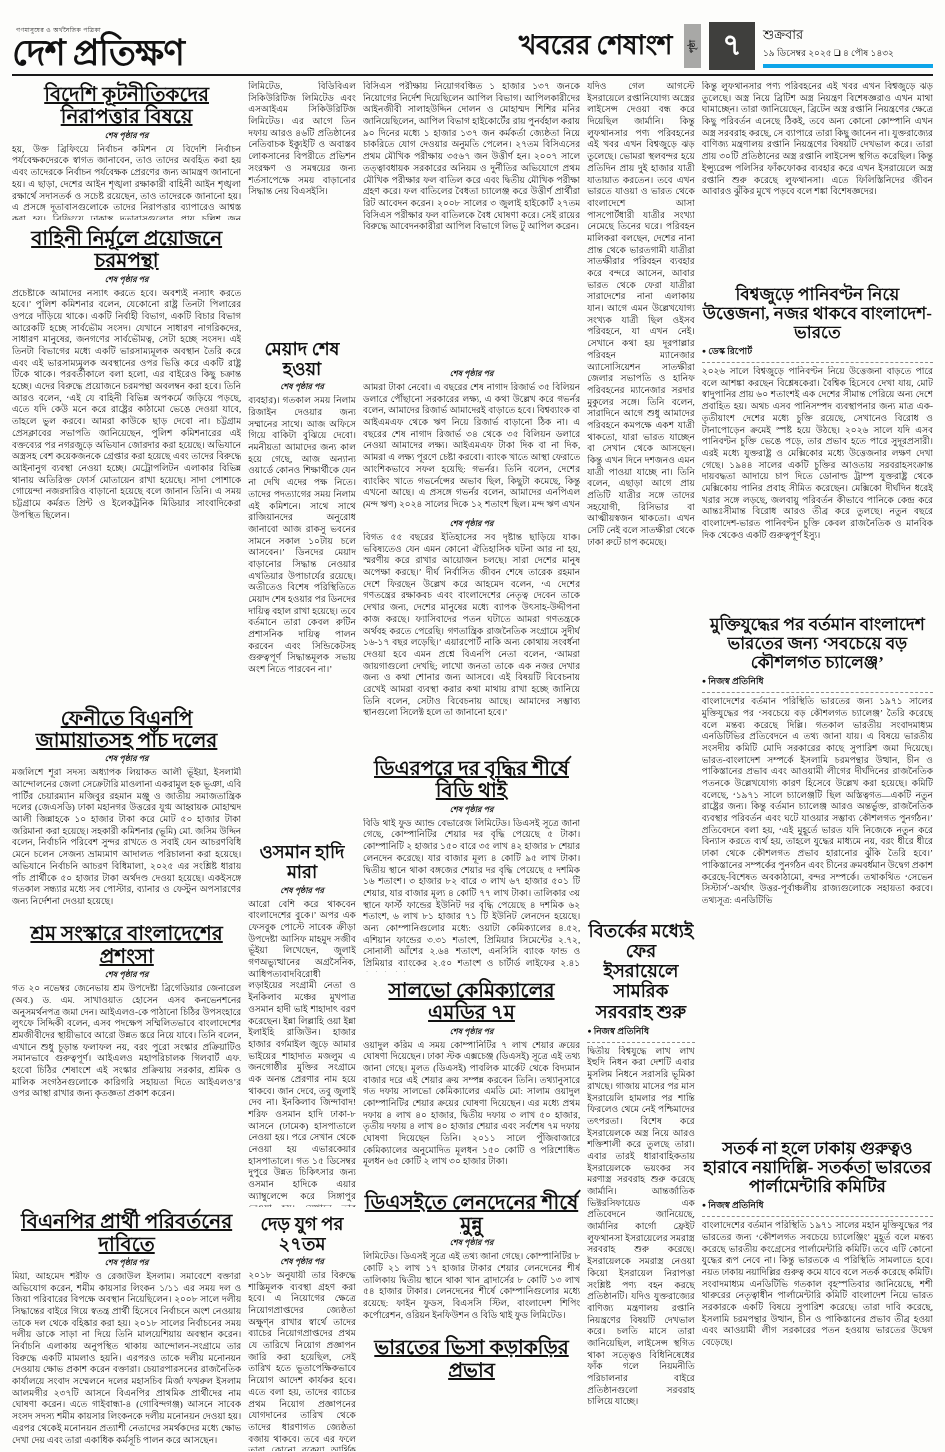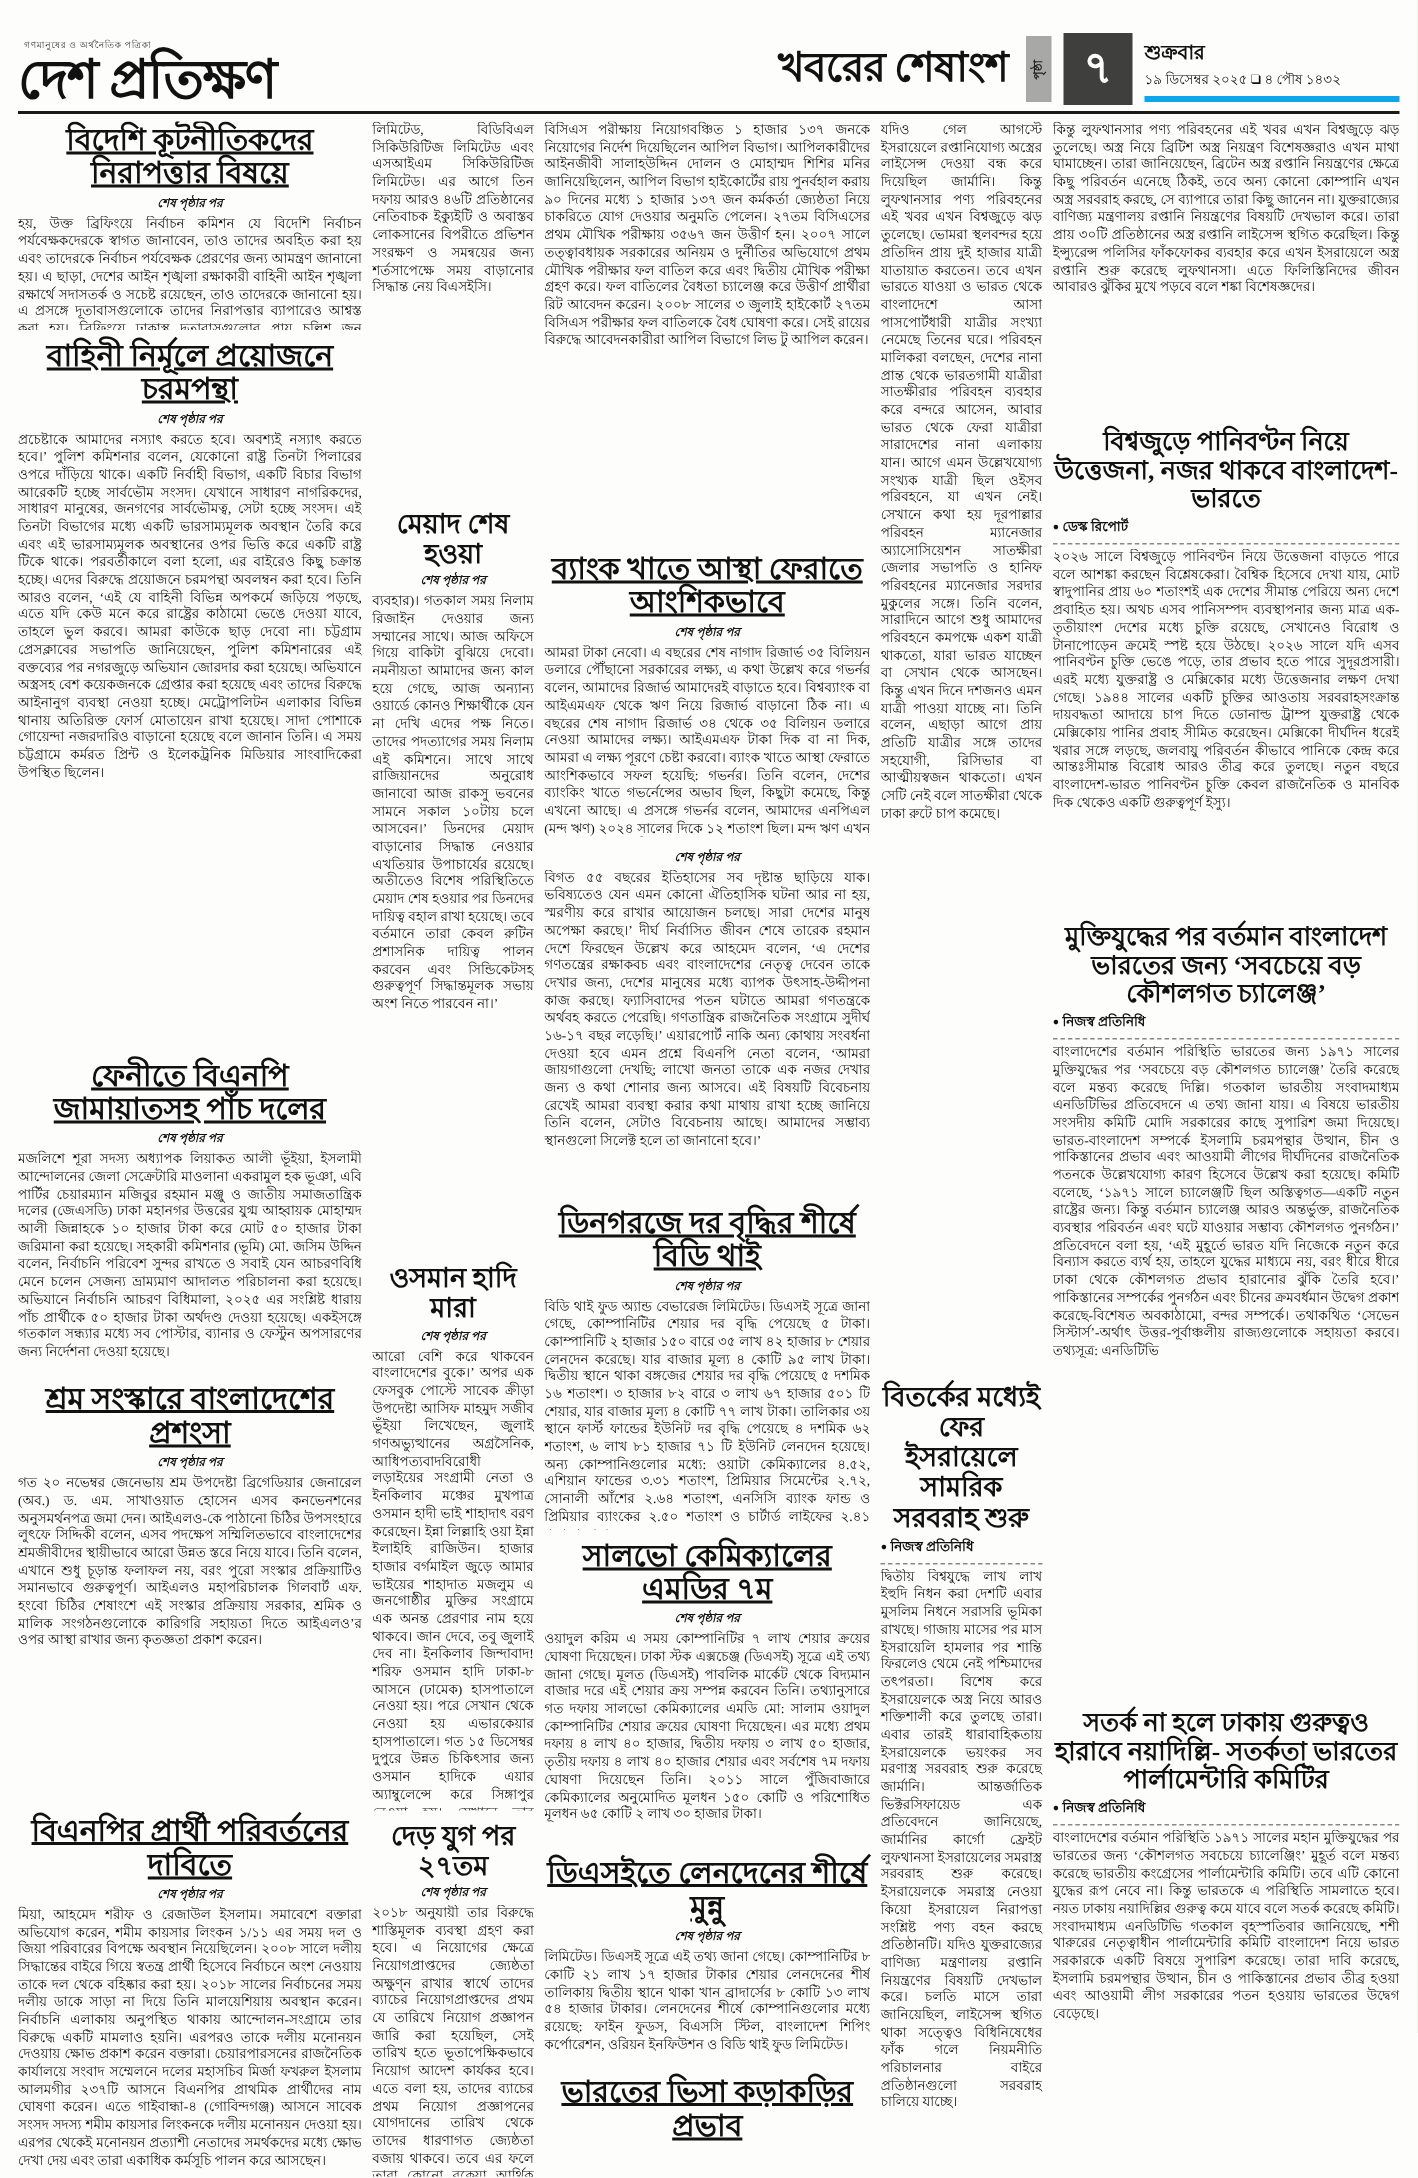--- a/index.html
+++ b/index.html
@@ -21,21 +21,21 @@
   .paper-title{font-size:36px;font-weight:900;line-height:.95;letter-spacing:-1px;
     font-family:"Liberation Serif","DejaVu Serif",serif;}
   .hdr-right{display:flex;align-items:center;gap:8px;}
   .section-title{font-size:27px;font-weight:700;letter-spacing:-.5px;margin-right:4px;}
   .page-word-box{width:17px;height:44px;background:#a8a8a6;color:#222;
     display:flex;align-items:center;justify-content:center;}
   .page-word-box span{transform:rotate(-90deg);font-size:8px;white-space:nowrap;font-weight:700;}
   .page-num-box{width:46px;height:48px;background:#3f3f3d;color:#fff;
     display:flex;align-items:center;justify-content:center;font-size:30px;font-weight:700;}
   .daydate{display:flex;flex-direction:column;justify-content:center;min-width:170px;}
-  .day{font-size:13px;font-weight:700;}
+  .day{font-size:13px;font-weight:400;}
   .date-line{font-size:9px;border-bottom:4px solid #0ea5e9;padding-bottom:3px;}
   .hdr-rule{height:2px;background:#1a1a1a;margin-top:4px;}
   
   .cols{display:flex;gap:7px;margin-top:5px;height:1370px;overflow:hidden;}
   .colA{width:230px;} .colB{width:108px;} .colC{width:218px;}
   .colD{width:108px;} .colE{width:232px;}
   .article{margin-bottom:7px;}
   .hl{font-weight:700;text-align:center;line-height:1.12;margin:2px 0 1px 0;}
   .hl-lg{font-size:20px;text-decoration:underline;}
   .hl-md{font-size:18px;}
@@ -119,30 +119,29 @@
       <div class="article">
         <div class="hl hl-md">দেড় যুগ পর ২৭তম</div>
         <div class="kicker">শেষ পৃষ্ঠার পর</div>
         <p class="body" style="height:190px">২০১৮ অনুযায়ী তার বিরুদ্ধে শাস্তিমূলক ব্যবস্থা গ্রহণ করা হবে। এ নিয়োগের ক্ষেত্রে নিয়োগপ্রাপ্তদের জ্যেষ্ঠতা অক্ষুণ্ন রাখার স্বার্থে তাদের ব্যাচের নিয়োগপ্রাপ্তদের প্রথম যে তারিখে নিয়োগ প্রজ্ঞাপন জারি করা হয়েছিল, সেই তারিখ হতে ভূতাপেক্ষিকভাবে নিয়োগ আদেশ কার্যকর হবে। এতে বলা হয়, তাদের ব্যাচের প্রথম নিয়োগ প্রজ্ঞাপনের যোগদানের তারিখ থেকে তাদের ধারণাগত জ্যেষ্ঠতা বজায় থাকবে। তবে এর ফলে তারা কোনো বকেয়া আর্থিক সুবিধাদি প্রাপ্য হবেন না। চলতি বছরের ২০ ফেব্রুয়ারি ২৭তম</p>
       </div>
     </div>
 
     <div class="colC">
       <p class="body" style="height:286px">বিসিএস পরীক্ষায় নিয়োগবঞ্চিত ১ হাজার ১৩৭ জনকে নিয়োগের নির্দেশ দিয়েছিলেন আপিল বিভাগ। আপিলকারীদের আইনজীবী সালাহউদ্দিন দোলন ও মোহাম্মদ শিশির মনির জানিয়েছিলেন, আপিল বিভাগ হাইকোর্টের রায় পুনর্বহাল করায় ৯০ দিনের মধ্যে ১ হাজার ১৩৭ জন কর্মকর্তা জ্যেষ্ঠতা নিয়ে চাকরিতে যোগ দেওয়ার অনুমতি পেলেন। ২৭তম বিসিএসের প্রথম মৌখিক পরীক্ষায় ৩৫৬৭ জন উত্তীর্ণ হন। ২০০৭ সালে তত্ত্বাবধায়ক সরকারের অনিয়ম ও দুর্নীতির অভিযোগে প্রথম মৌখিক পরীক্ষার ফল বাতিল করে এবং দ্বিতীয় মৌখিক পরীক্ষা গ্রহণ করে। ফল বাতিলের বৈধতা চ্যালেঞ্জ করে উত্তীর্ণ প্রার্থীরা রিট আবেদন করেন। ২০০৮ সালের ৩ জুলাই হাইকোর্ট ২৭তম বিসিএস পরীক্ষার ফল বাতিলকে বৈধ ঘোষণা করে। সেই রায়ের বিরুদ্ধে আবেদনকারীরা আপিল বিভাগে লিভ টু আপিল করেন।</p>
       <div class="article">
-        <div class="hl hl-lg">ব্যাংক খাতে আস্থা ফেরাতে আংশিকভাবে</div>
         <div class="kicker">শেষ পৃষ্ঠার পর</div>
         <p class="body" style="height:128px">আমরা টাকা নেবো। এ বছরের শেষ নাগাদ রিজার্ভ ৩৫ বিলিয়ন ডলারে পৌঁছানো সরকারের লক্ষ্য, এ কথা উল্লেখ করে গভর্নর বলেন, আমাদের রিজার্ভ আমাদেরই বাড়াতে হবে। বিশ্বব্যাংক বা আইএমএফ থেকে ঋণ নিয়ে রিজার্ভ বাড়ানো ঠিক না। এ বছরের শেষ নাগাদ রিজার্ভ ৩৪ থেকে ৩৫ বিলিয়ন ডলারে নেওয়া আমাদের লক্ষ্য। আইএমএফ টাকা দিক বা না দিক, আমরা এ লক্ষ্য পূরণে চেষ্টা করবো। ব্যাংক খাতে আস্থা ফেরাতে আংশিকভাবে সফল হয়েছি: গভর্নর। তিনি বলেন, দেশের ব্যাংকিং খাতে গভর্নেন্সের অভাব ছিল, কিছুটা কমেছে, কিন্তু এখনো আছে। এ প্রসঙ্গে গভর্নর বলেন, আমাদের এনপিএল (মন্দ ঋণ) ২০২৪ সালের দিকে ১২ শতাংশ ছিল। মন্দ ঋণ এখন ৩৬ শতাংশে। ঋণ বিতরণে পেশাদারত্বের অভাব রয়েছে। কোনো ধরনের পেশাদারত্ব বিবেচনা না করেই ঋণ বারবার পুনঃতফসিল করা হয়েছে।</p>
       </div>
       <div class="article">
         <div class="kicker">শেষ পৃষ্ঠার পর</div>
         <p class="body" style="height:218px">বিগত ৫৫ বছরের ইতিহাসের সব দৃষ্টান্ত ছাড়িয়ে যাক। ভবিষ্যতেও যেন এমন কোনো ঐতিহাসিক ঘটনা আর না হয়, স্মরণীয় করে রাখার আয়োজন চলছে। সারা দেশের মানুষ অপেক্ষা করছে।’ দীর্ঘ নির্বাসিত জীবন শেষে তারেক রহমান দেশে ফিরছেন উল্লেখ করে আহমেদ বলেন, ‘এ দেশের গণতন্ত্রের রক্ষাকবচ এবং বাংলাদেশের নেতৃত্ব দেবেন তাকে দেখার জন্য, দেশের মানুষের মধ্যে ব্যাপক উৎসাহ-উদ্দীপনা কাজ করছে। ফ্যাসিবাদের পতন ঘটাতে আমরা গণতন্ত্রকে অর্থবহ করতে পেরেছি। গণতান্ত্রিক রাজনৈতিক সংগ্রামে সুদীর্ঘ ১৬-১৭ বছর লড়েছি।’ এয়ারপোর্ট নাকি অন্য কোথায় সংবর্ধনা দেওয়া হবে এমন প্রশ্নে বিএনপি নেতা বলেন, ‘আমরা জায়গাগুলো দেখছি; লাখো জনতা তাকে এক নজর দেখার জন্য ও কথা শোনার জন্য আসবে। এই বিষয়টি বিবেচনায় রেখেই আমরা ব্যবস্থা করার কথা মাথায় রাখা হচ্ছে জানিয়ে তিনি বলেন, সেটাও বিবেচনায় আছে। আমাদের সম্ভাব্য স্থানগুলো সিলেক্ট হলে তা জানানো হবে।’</p>
       </div>
       <div class="article">
-        <div class="hl hl-lg">ডিনগরজে দর বৃদ্ধির শীর্ষে বিডি থাই</div>
+        <div class="hl hl-lg">ডিএরপরে দর বৃদ্ধির শীর্ষে বিডি থাই</div>
         <div class="kicker">শেষ পৃষ্ঠার পর</div>
         <p class="body" style="height:154px">বিডি থাই ফুড অ্যান্ড বেভারেজ লিমিটেড। ডিএসই সূত্রে জানা গেছে, কোম্পানিটির শেয়ার দর বৃদ্ধি পেয়েছে ৫ টাকা। কোম্পানিটি ২ হাজার ১৫০ বারে ৩৫ লাখ ৪২ হাজার ৮ শেয়ার লেনদেন করেছে। যার বাজার মূল্য ৪ কোটি ৯৫ লাখ টাকা। দ্বিতীয় স্থানে থাকা বঙ্গজের শেয়ার দর বৃদ্ধি পেয়েছে ৫ দশমিক ১৬ শতাংশ। ৩ হাজার ৮২ বারে ৩ লাখ ৬৭ হাজার ৫০১ টি শেয়ার, যার বাজার মূল্য ৪ কোটি ৭৭ লাখ টাকা। তালিকার ৩য় স্থানে ফার্স্ট ফান্ডের ইউনিট দর বৃদ্ধি পেয়েছে ৪ দশমিক ৬২ শতাংশ, ৬ লাখ ৮১ হাজার ৭১ টি ইউনিট লেনদেন হয়েছে। অন্য কোম্পানিগুলোর মধ্যে: ওয়াটা কেমিক্যালের ৪.৫২, এশিয়ান ফান্ডের ৩.৩১ শতাংশ, প্রিমিয়ার সিমেন্টের ২.৭২, সোনালী আঁশের ২.৬৪ শতাংশ, এনসিসি ব্যাংক ফান্ড ও প্রিমিয়ার ব্যাংকের ২.৫০ শতাংশ ও চার্টার্ড লাইফের ২.৪১ শতাংশ শেয়ার দর বেড়েছে।</p>
       </div>
       <div class="article">
         <div class="hl hl-lg">সালভো কেমিক্যালের এমডির ৭ম</div>
         <div class="kicker">শেষ পৃষ্ঠার পর</div>
         <p class="body" style="height:144px">ওয়াদুল করিম এ সময় কোম্পানিটির ৭ লাখ শেয়ার ক্রয়ের ঘোষণা দিয়েছেন। ঢাকা স্টক এক্সচেঞ্জ (ডিএসই) সূত্রে এই তথ্য জানা গেছে। মূলত (ডিএসই) পাবলিক মার্কেট থেকে বিদ্যমান বাজার দরে এই শেয়ার ক্রয় সম্পন্ন করবেন তিনি। তথ্যানুসারে গত দফায় সালভো কেমিক্যালের এমডি মো: সালাম ওয়াদুল কোম্পানিটির শেয়ার ক্রয়ের ঘোষণা দিয়েছেন। এর মধ্যে প্রথম দফায় ৪ লাখ ৪০ হাজার, দ্বিতীয় দফায় ৩ লাখ ৫০ হাজার, তৃতীয় দফায় ৪ লাখ ৪০ হাজার শেয়ার এবং সর্বশেষ ৭ম দফায় ঘোষণা দিয়েছেন তিনি। ২০১১ সালে পুঁজিবাজারে কেমিক্যালের অনুমোদিত মূলধন ১৫০ কোটি ও পরিশোধিত মূলধন ৬৫ কোটি ২ লাখ ৩০ হাজার টাকা।</p>
       </div>
       <div class="article">
         <div class="hl hl-lg">ডিএসইতে লেনদেনের শীর্ষে মুন্নু</div>

